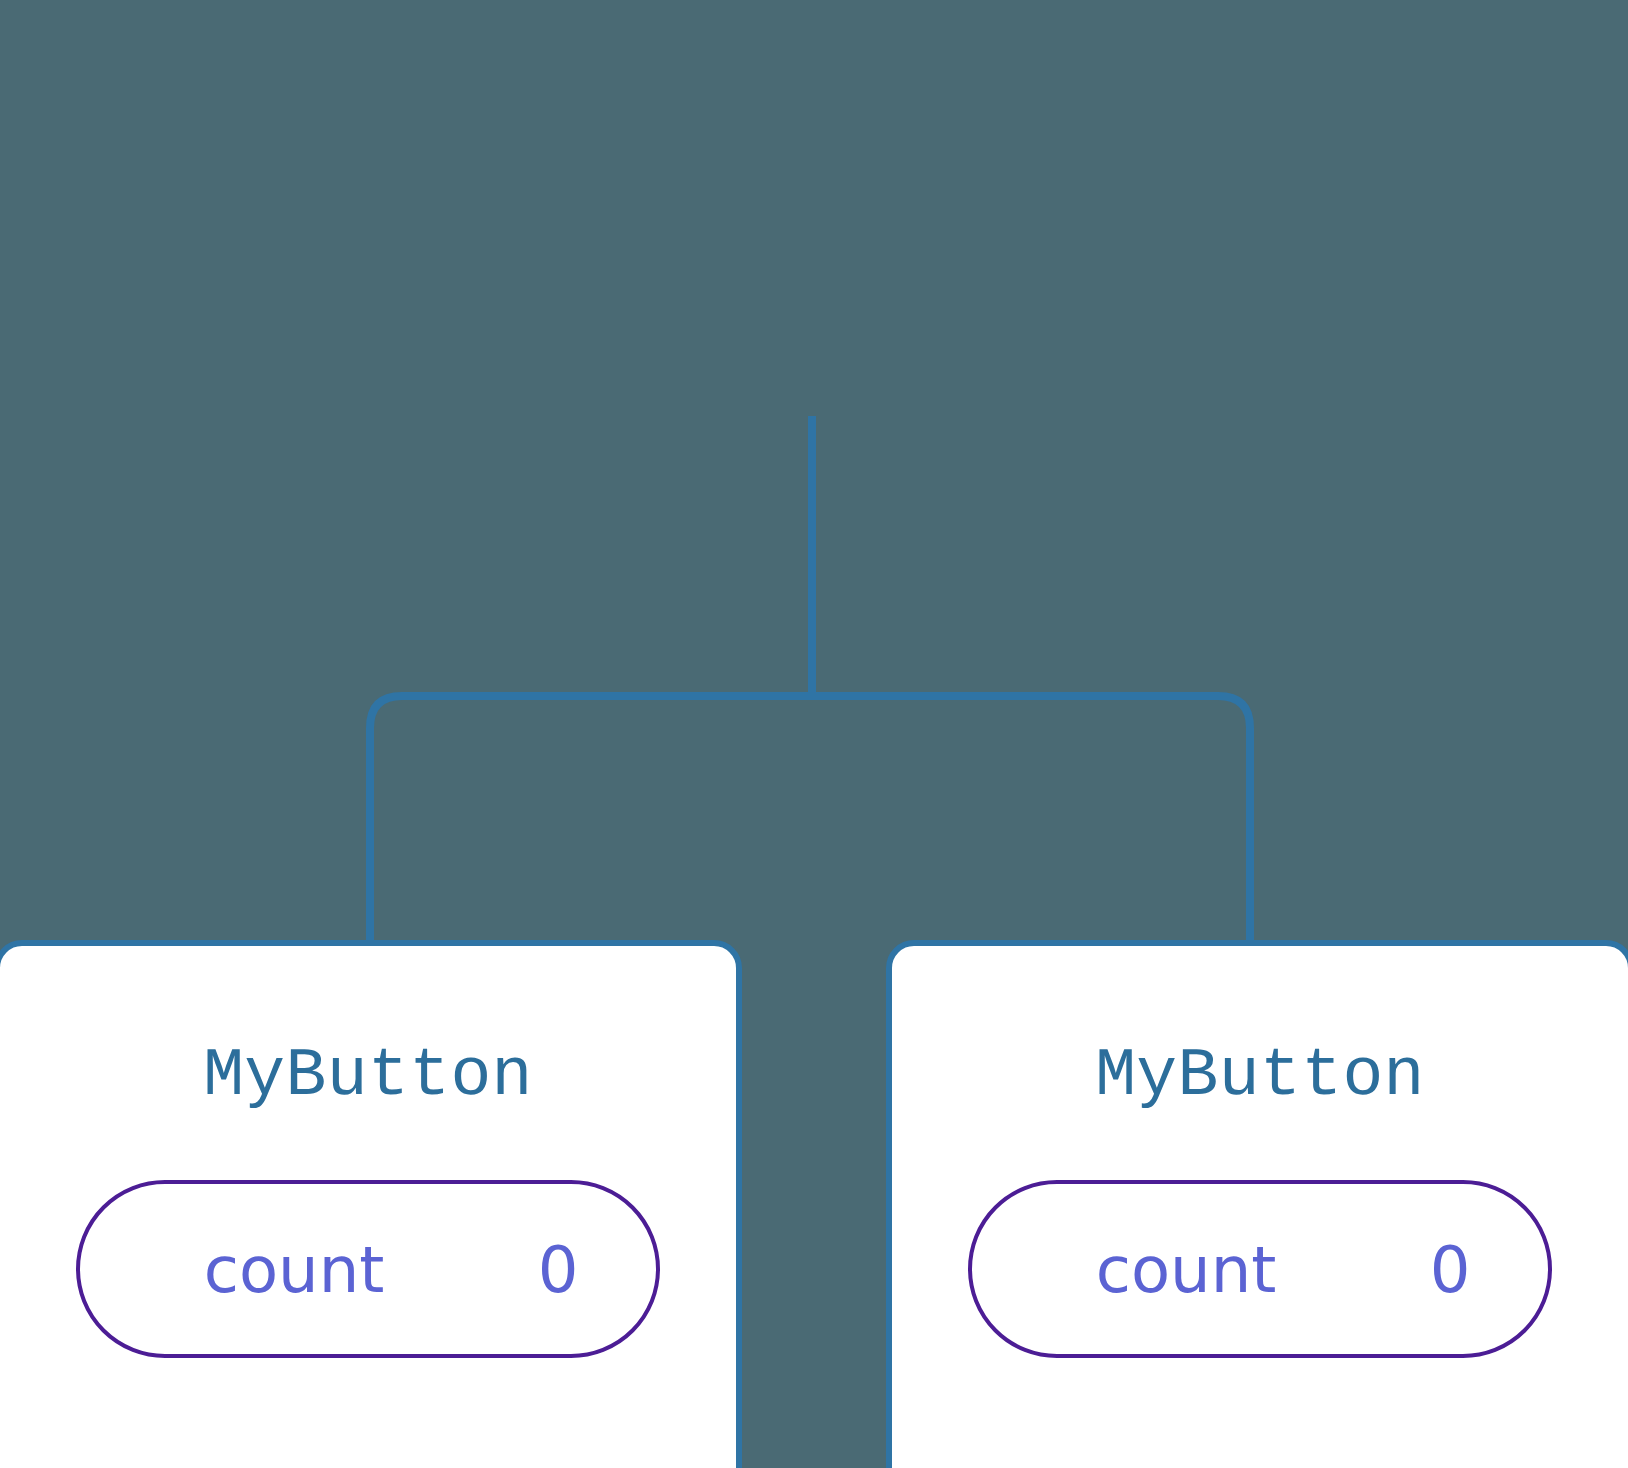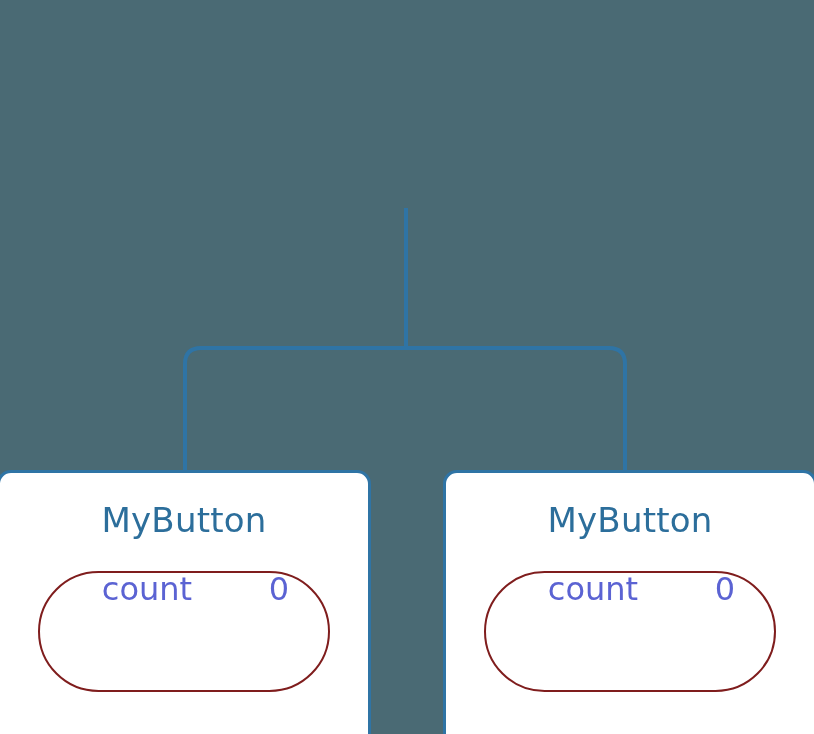--- a/index.html
+++ b/index.html
@@ -68,32 +68,33 @@
   .node-title {
     color: #2c6e9b;
     font-size: 34px;
     font-weight: 400;
     line-height: 1;
     letter-spacing: 0.2px;
     white-space: nowrap;
   }
 
   .node-child .node-title {
-    margin-top: 30px;
+    margin-top: 49px;
+    font-family: Liberation Mono, monospace;
   }
 
   
   .state-pill {
     margin-top: 34px;
     box-sizing: border-box;
-    height: 121px;
-    border: 2px solid #7f1d1d;
+    height: 89px;
+    border: 2px solid #4c1d95;
     border-radius: 9999px;
     display: flex;
-    align-items: flex-start;
+    align-items: center;
     background: transparent;
   }
 
   .state-key {
     display: flex;
     align-items: center;
     justify-content: center;
     padding: 0 22px 0 40px;
     min-width: 134px;
     color: #5b63d3;

